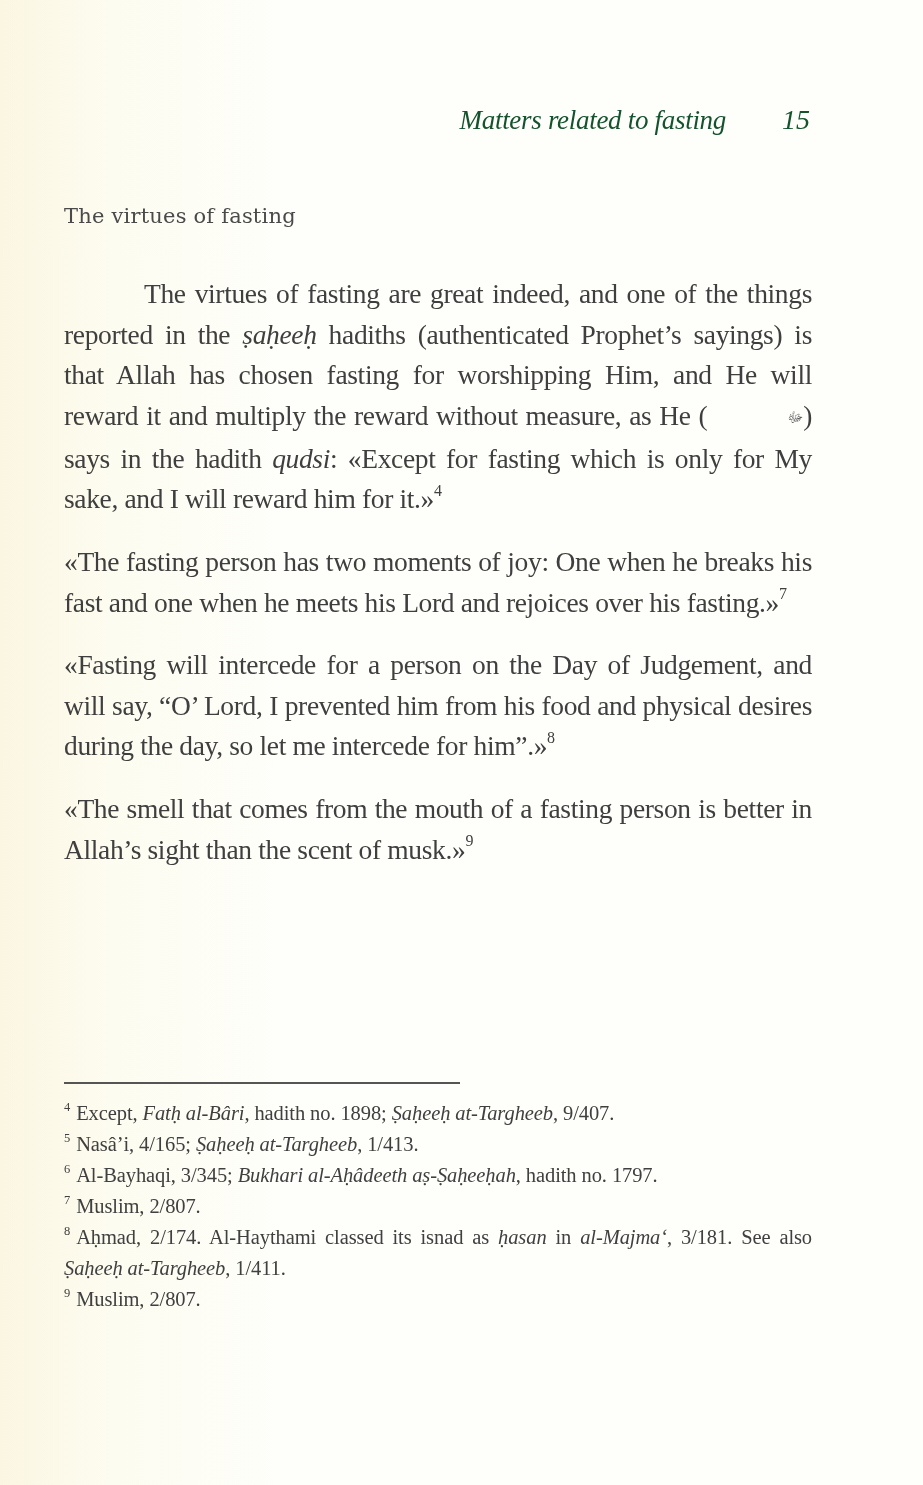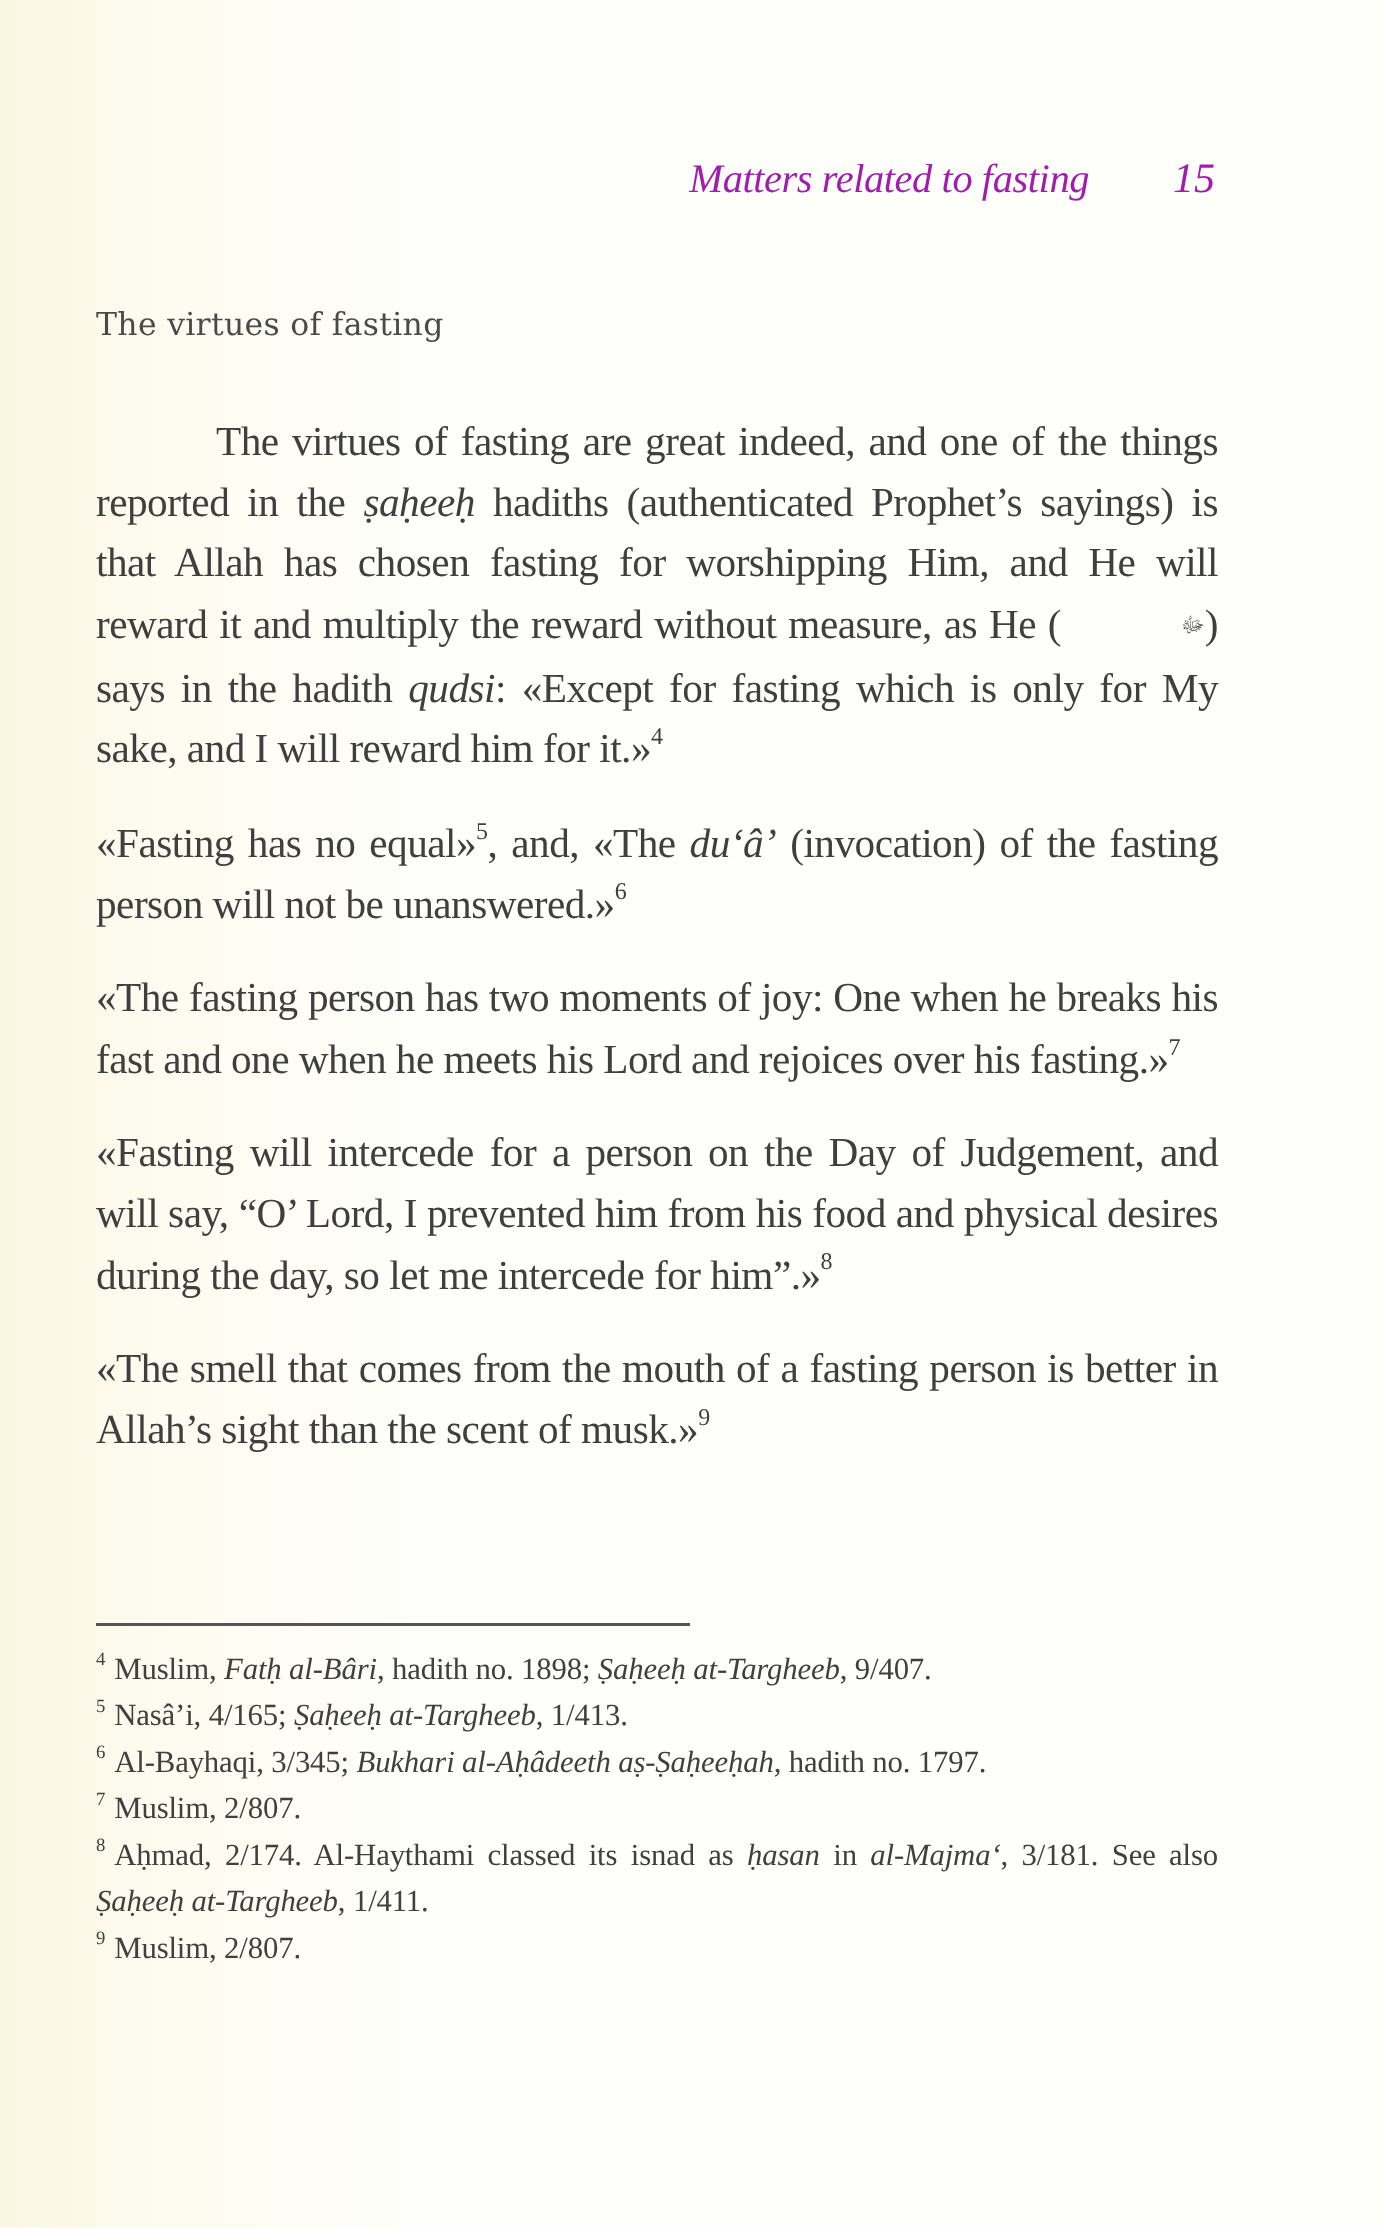--- a/index.html
+++ b/index.html
@@ -21,21 +21,21 @@
       top: 0;
       width: 748px;
     }
     .running-head {
       position: absolute;
       top: 104px;
       left: 374px;
       width: 372px;
       font-style: italic;
       font-size: 27px;
-      color: #a21caf;
+      color: #14532d;
       display: flex;
       justify-content: flex-end;
       align-items: baseline;
       gap: 56px;
     }
     .running-head .title { letter-spacing: -0.3px; }
     .running-head .pageno { font-size: 28px; }
 
     .section-title {
       position: absolute;
@@ -122,33 +122,32 @@
   <div class="running-head">
     <span class="title">Matters related to fasting</span>
     <span class="pageno">15</span>
   </div>
 
   <h2 class="section-title">The virtues of fasting</h2>
 
   <div class="body-text">
     <p class="first"><span>The virtues of fasting are great indeed, and one of the things reported in the </span><i>ṣaḥeeḥ</i><span> hadiths (authenticated Prophet’s sayings) is that Allah has chosen fasting for worshipping Him, and He will reward it and multiply the reward without measure, as He (</span><span class="honorific">ﷻ</span><span>) says in the hadith </span><i>qudsi</i><span>: «Except for fasting which is only for My sake, and I will reward him for it.»</span><sup class="fn">4</sup></p>
 
-    <p><span>«Fasting has no equal»</span><sup class="fn">5</sup><span>, and, «The </span><i>du‘â’</i><span> (invocation) of the fasting person will not be unanswered.»</span><sup class="fn">6</sup></p>
 
     <p><span>«The fasting person has two moments of joy: One when he breaks his fast and one when he meets his Lord and rejoices over his fasting.»</span><sup class="fn">7</sup></p>
 
     <p><span>«Fasting will intercede for a person on the Day of Judgement, and will say, “O’ Lord, I prevented him from his food and physical desires during the day, so let me intercede for him”.»</span><sup class="fn">8</sup></p>
 
     <p><span>«The smell that comes from the mouth of a fasting person is better in Allah’s sight than the scent of musk.»</span><sup class="fn">9</sup></p>
   </div>
 
   <div class="footnote-rule"></div>
 
   <div class="footnotes">
-    <p class="fn-item"><sup>4</sup><span>Muslim, </span><i>Fatḥ al-Bâri</i><span>, hadith no. 1898; </span><i>Ṣaḥeeḥ at-Targheeb</i><span>, 9/407.</span></p>
+    <p class="fn-item"><sup>4</sup><span>Except, </span><i>Fatḥ al-Bâri</i><span>, hadith no. 1898; </span><i>Ṣaḥeeḥ at-Targheeb</i><span>, 9/407.</span></p>
 
     <p class="fn-item"><sup>5</sup><span>Nasâ’i, 4/165; </span><i>Ṣaḥeeḥ at-Targheeb</i><span>, 1/413.</span></p>
 
     <p class="fn-item"><sup>6</sup><span>Al-Bayhaqi, 3/345; </span><i>Bukhari al-Aḥâdeeth aṣ-Ṣaḥeeḥah</i><span>, hadith no. 1797.</span></p>
 
     <p class="fn-item"><sup>7</sup><span>Muslim, 2/807.</span></p>
 
     <p class="fn-item"><sup>8</sup><span>Aḥmad, 2/174. Al-Haythami classed its isnad as </span><i>ḥasan</i><span> in </span><i>al-Majma‘</i><span>, 3/181. See also </span><i>Ṣaḥeeḥ at-Targheeb</i><span>, 1/411.</span></p>
 
     <p class="fn-item"><sup>9</sup><span>Muslim, 2/807.</span></p>

